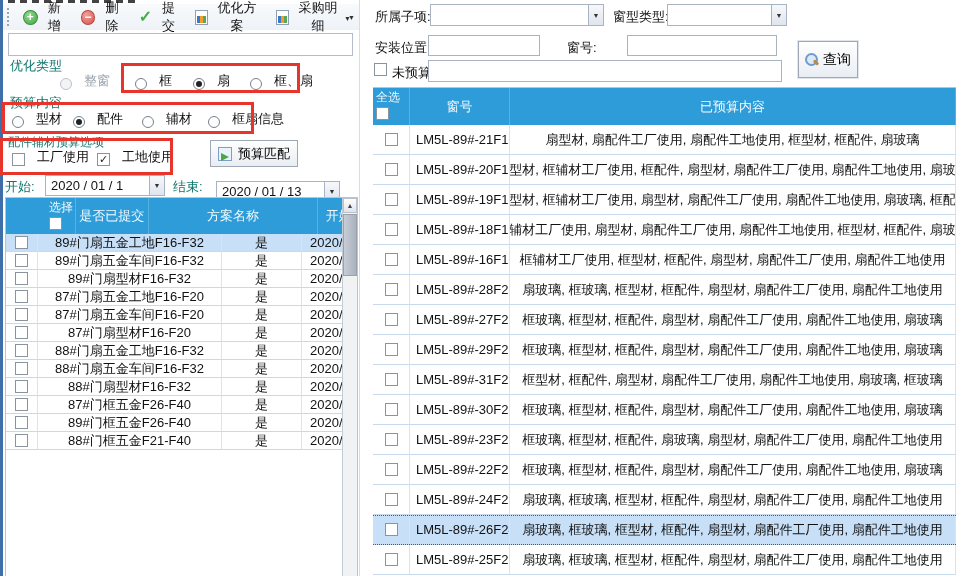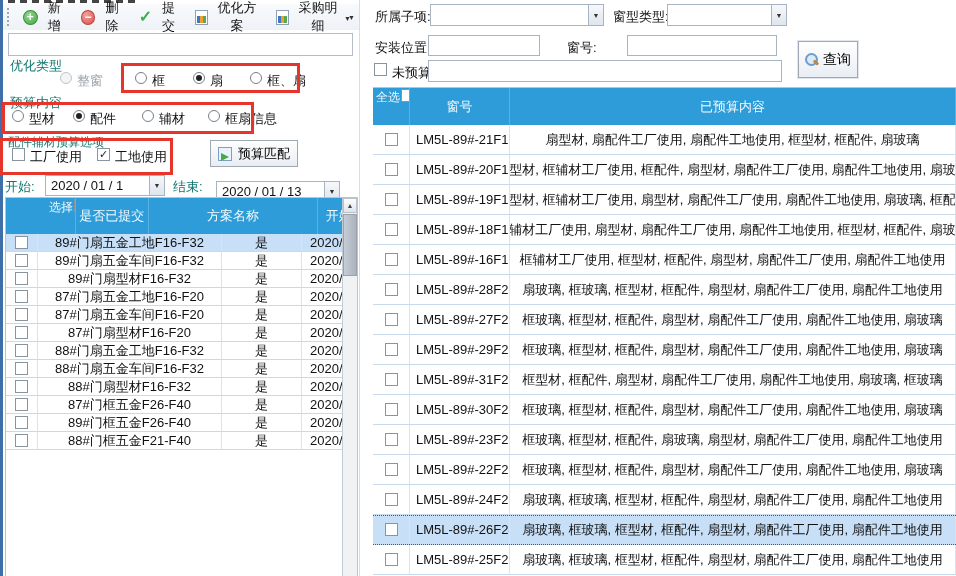--- a/index.html
+++ b/index.html
@@ -28,21 +28,21 @@
     background:linear-gradient(90deg,#3c78c8 0 3px,#f0a030 3px 6px,#57a857 6px 9px); }
   .caret { font-size:7px; color:#333; margin-left:1px; }
   .overflow-btn { position:absolute; right:6px; top:4px; width:13px; height:20px; font-size:7px; color:#333;
     display:flex; align-items:center; justify-content:center; border:1px solid transparent; }
 
   
   .left-panel-border { position:absolute; left:359px; top:0; width:1px; height:576px; background:#d7dde5; }
   .search-input { position:absolute; left:8px; top:33px; width:345px; height:23px; border:1px solid #b3bcc8; background:#fff; }
 
   .flabel { position:absolute; font-size:13px; color:#0f766e; white-space:nowrap; }
-  .radio-item, .check-item { position:absolute; display:flex; align-items:flex-start; gap:5px; font-size:13px; white-space:nowrap; }
+  .radio-item, .check-item { position:absolute; display:flex; align-items:flex-end; gap:12px; font-size:13px; white-space:nowrap; }
   .radio { width:12px; height:12px; border-radius:50%; border:1px solid #75808c; background:#fff; position:relative; flex:0 0 auto; }
   .radio.selected::after { content:""; position:absolute; left:2px; top:2px; width:6px; height:6px; border-radius:50%; background:#222; }
   .radio.disabled { border-color:#bcc3cb; background:#f3f4f6; }
   .dis-label { color:#9aa2ab; }
   .cb { width:13px; height:13px; border:1px solid #8a949e; background:#fff; display:inline-flex; align-items:center; justify-content:center;
     font-size:11px; line-height:1; color:#222; flex:0 0 auto; }
   .cb.checked::after { content:"✓"; font-weight:bold; }
 
   .redbox { position:absolute; border:3px solid #e8352b; pointer-events:none; }
 
@@ -53,21 +53,21 @@
     border-left:8px solid #4aa848; border-top:4px solid transparent; border-bottom:4px solid transparent; }
 
   .date-field { position:absolute; height:21px; border:1px solid #a9b4c2; background:#fff; display:flex; align-items:center; }
   .date-text { flex:1; padding-left:5px; font-size:13px; white-space:nowrap; }
   .dd-btn { width:15px; height:100%; border-left:1px solid #a9b4c2; background:linear-gradient(#f6f8fb,#dfe5ee);
     display:flex; align-items:center; justify-content:center; font-size:7px; color:#333; }
 
   
   .grid-header { background:#2d9cd9; color:#f2fafe; }
   .hcell { display:flex; align-items:center; justify-content:center; overflow:hidden; white-space:nowrap; font-size:13px; }
-  .hcell-stack { flex-direction:row; justify-content:flex-start; padding-top:1px; gap:1px; align-items:flex-start; padding-left:3px; }
+  .hcell-stack { flex-direction:column; justify-content:flex-start; padding-top:1px; gap:1px; align-items:flex-start; padding-left:3px; }
   .row { display:flex; background:#fff; }
   .row.sel { background:#c7dff7; }
   .cell { overflow:hidden; white-space:nowrap; display:flex; align-items:center; justify-content:center;
     border-right:1px solid #dde3ea; border-bottom:1px solid #c9d9ec; font-size:13px; }
 
   
   .plan-table { position:absolute; left:5px; top:197px; width:353px; height:379px; border:1px solid #b9c4d1; border-bottom:0; overflow:hidden; }
   .plan-head { display:flex; height:36px;padding-left:40px; }
   .plan-head .hcell { border-right:1px solid #57b2e2; }
   .pc0{width:32px;} .pc1{width:184px;} .pc2{width:80px;} .pc3{width:42px; justify-content:flex-start; padding-left:8px;}

